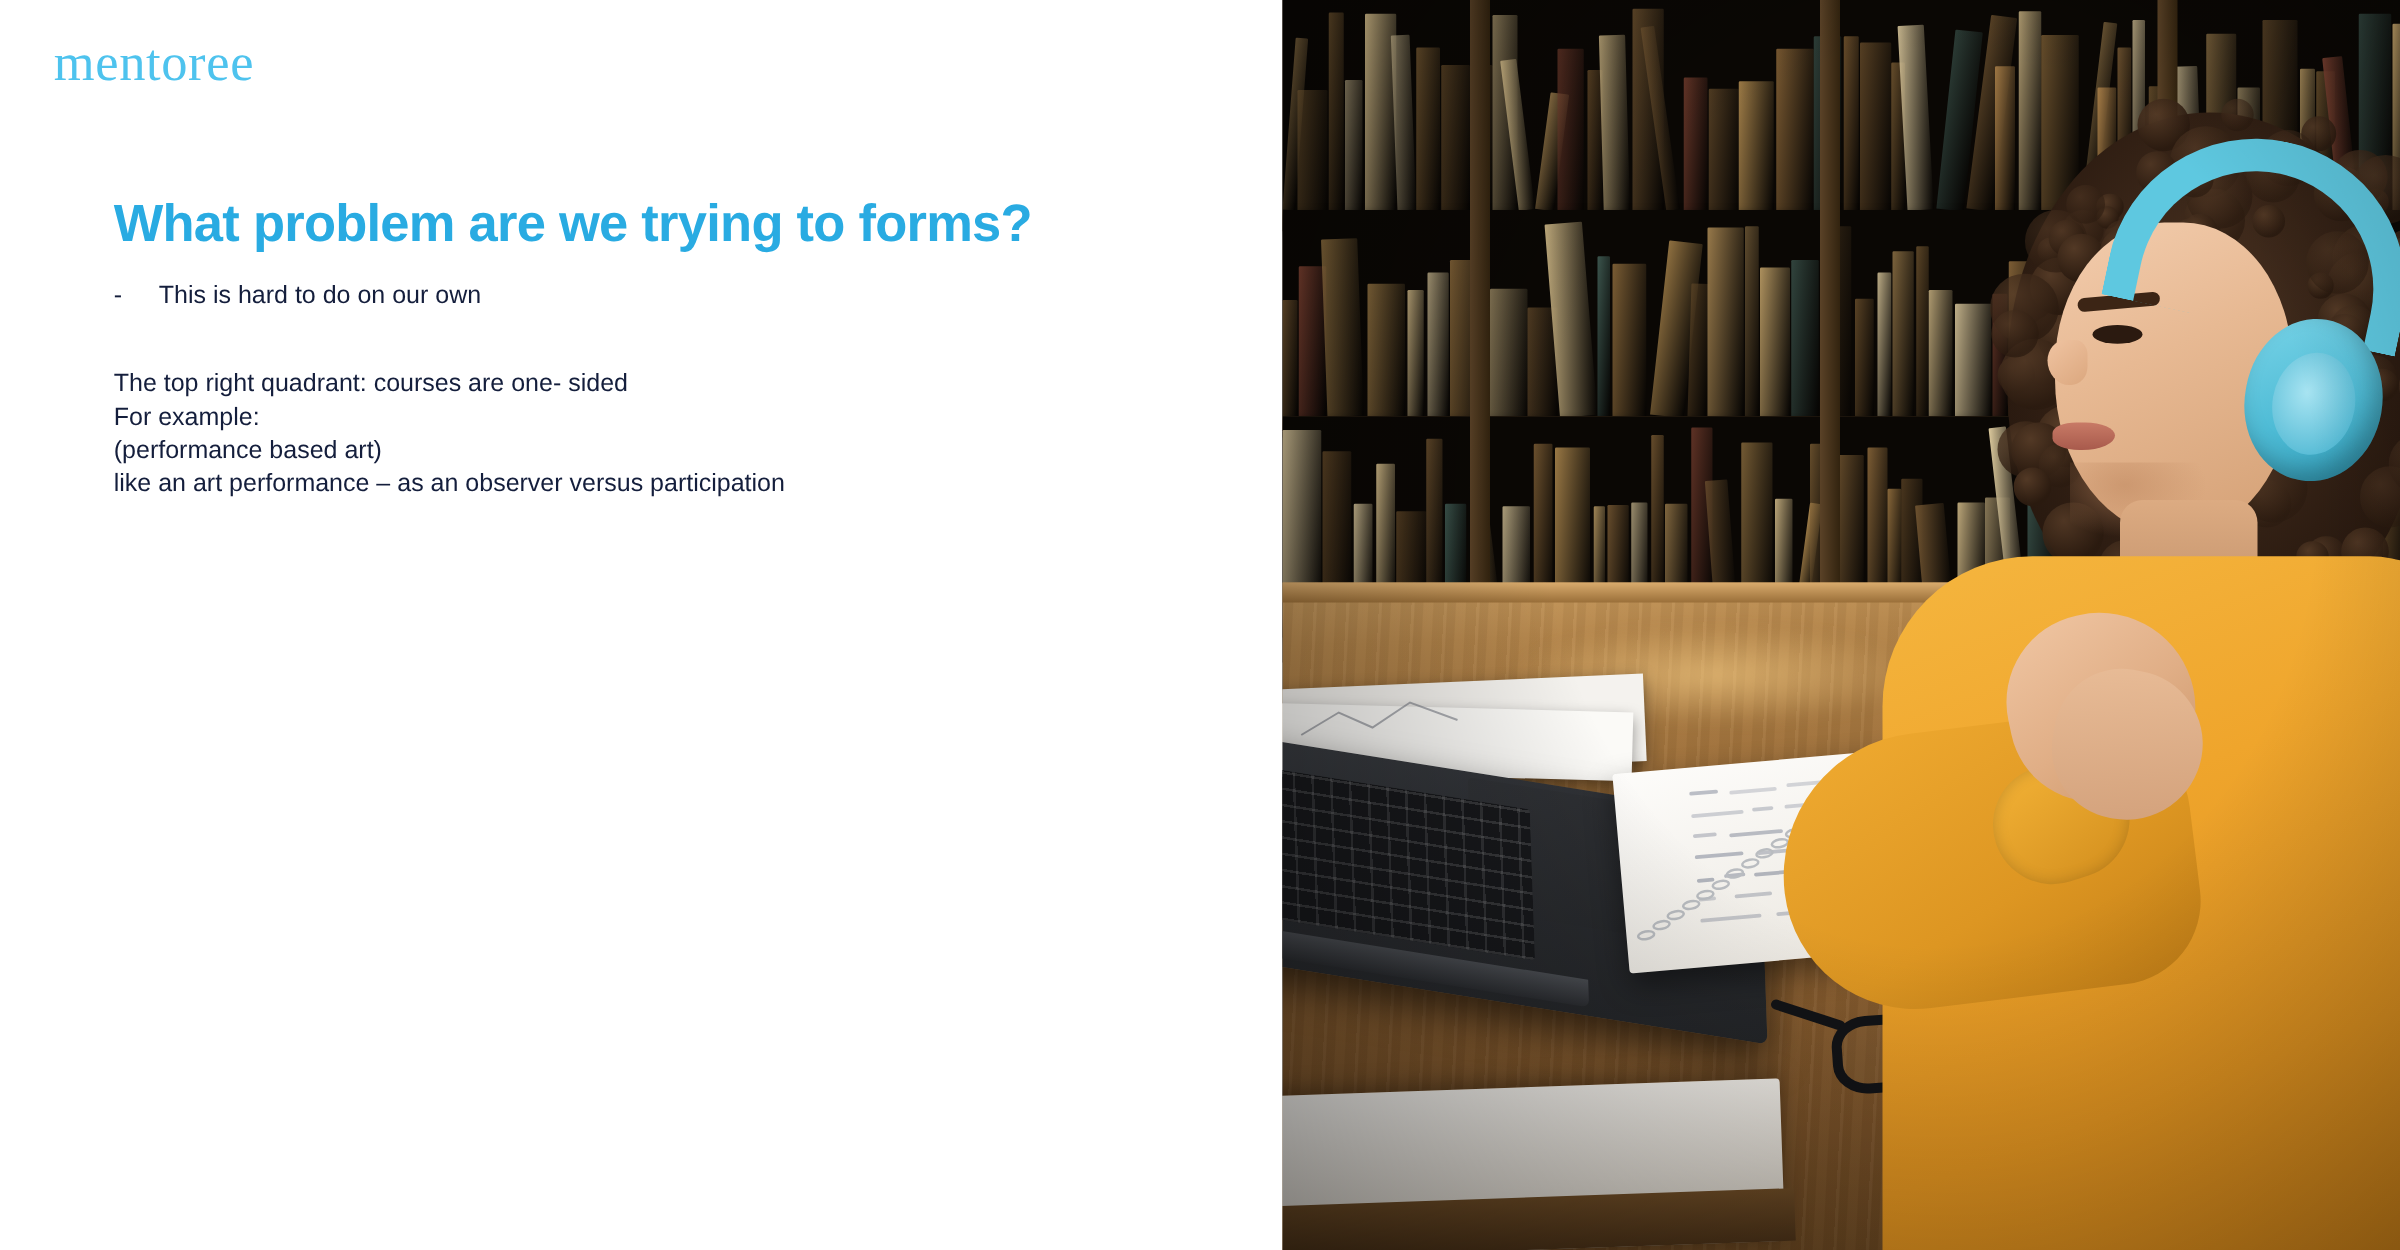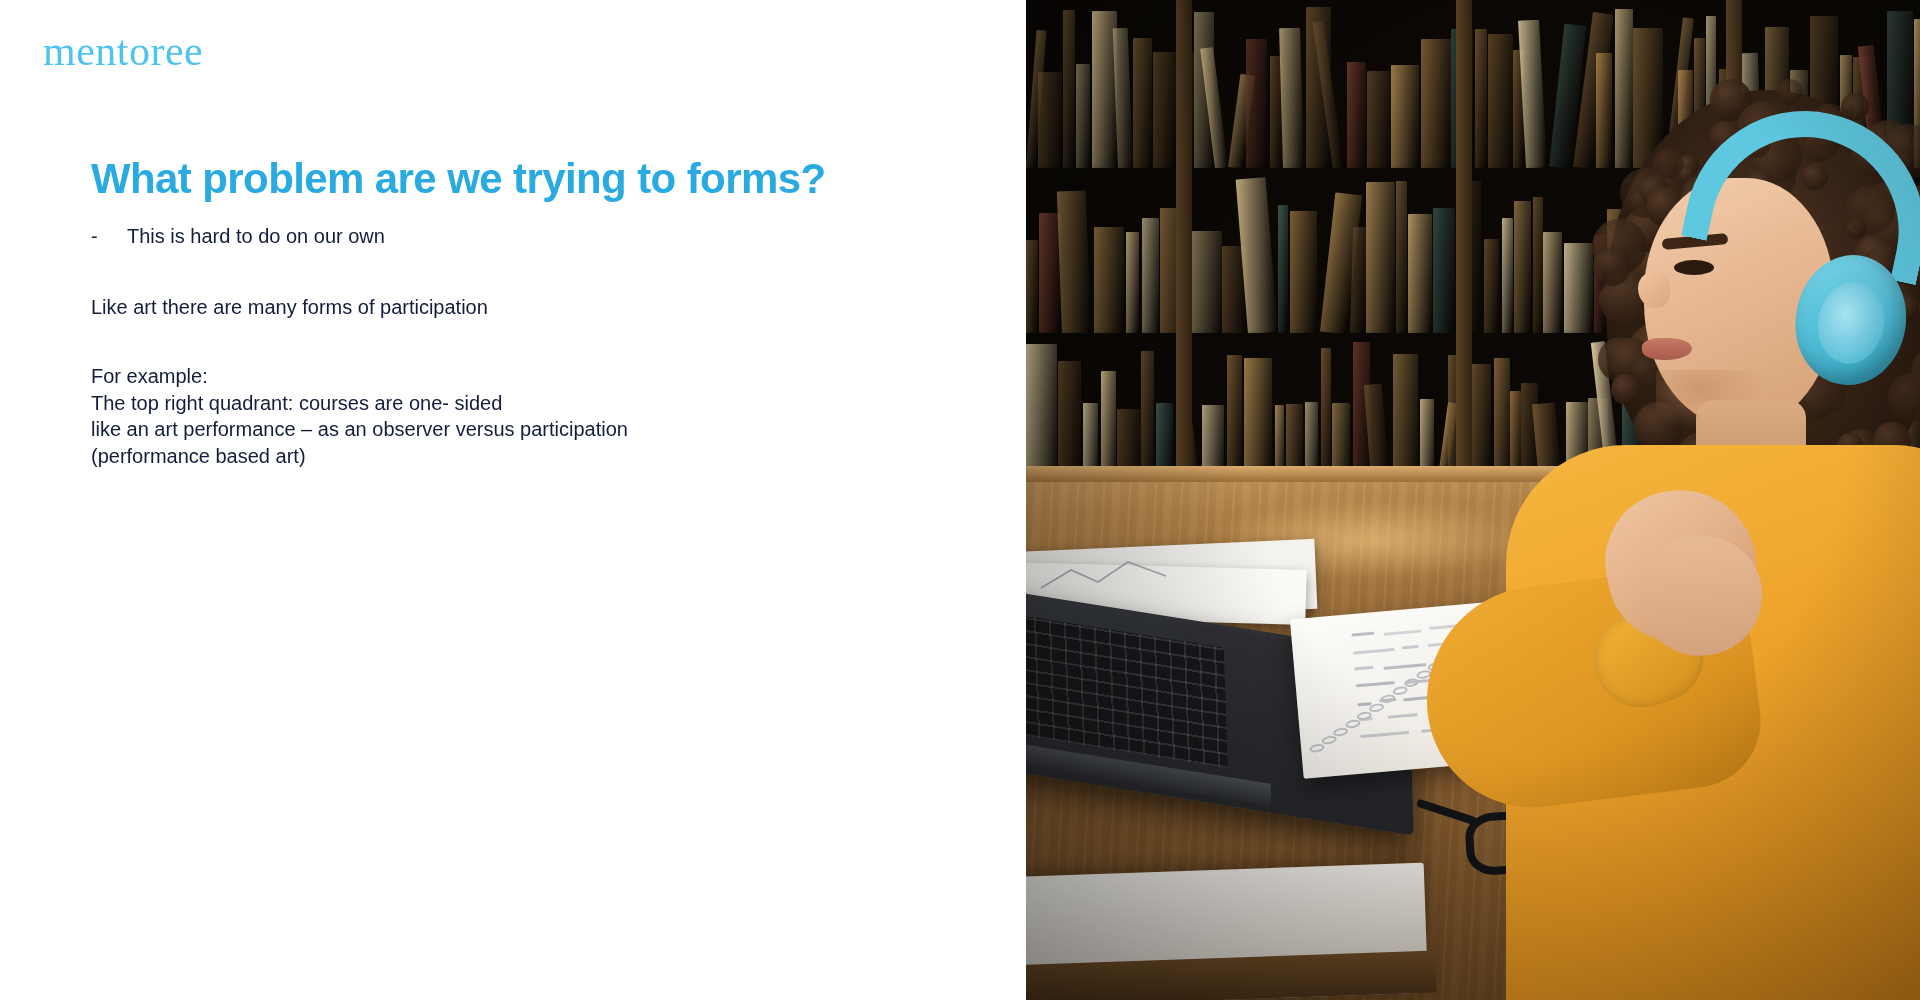--- a/index.html
+++ b/index.html
@@ -363,27 +363,26 @@
 
       <ul class="bullet-list">
         <li class="bullet-item">
           <span class="bullet-dash">-</span>
           <span class="bullet-text">This is hard to do on our own</span>
         </li>
       </ul>
 
 
 
-      <p class="para">Like art there are many forms of participation</p>
 
       <div class="para-block">
+        <div>The top right quadrant: courses are one- sided</div>
         <div>For example:</div>
-        <div>The top right quadrant: courses are one- sided</div>
+        <div>(performance based art)</div>
         <div>like an art performance – as an observer versus participation</div>
-        <div>(performance based art)</div>
       </div>
 
     </div>
   </div>
 
   <div class="photo-panel">
     <div class="photo-stage">
 
       <div class="shelf-bg"></div>
       <div id="shelves">

